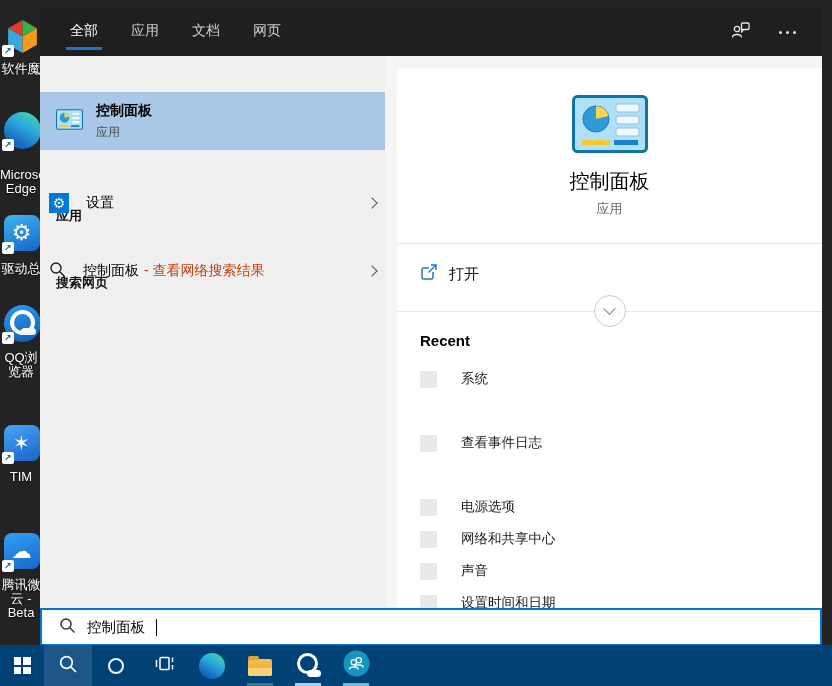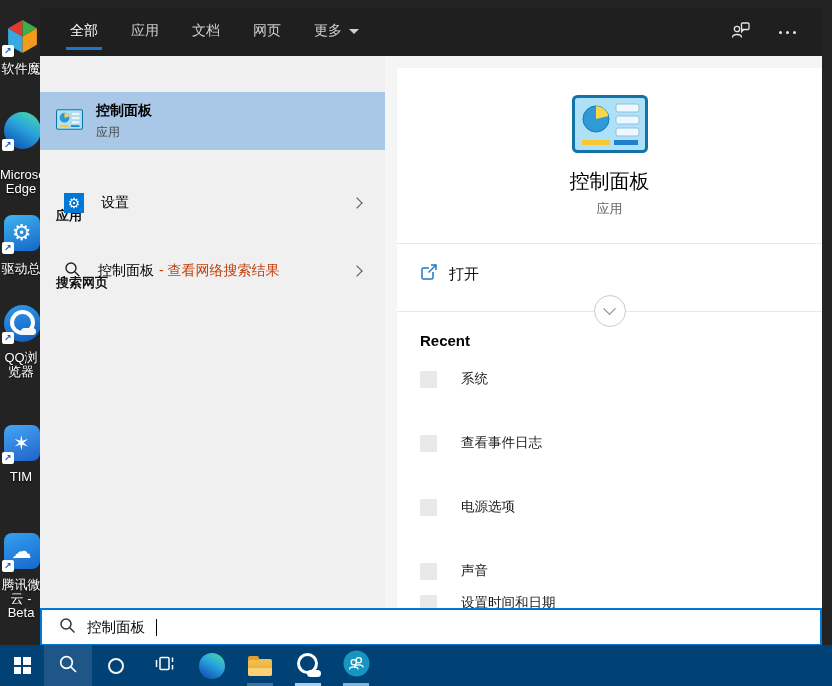--- a/index.html
+++ b/index.html
@@ -43,21 +43,21 @@
   
   .left-list { width:345px; background:#f0f0f0; position:relative; flex:none; }
   .sec-header { position:absolute; left:16px; font-size:13px; font-weight:bold; color:#111;margin-top:44px; }
   .best-header { top:10px; }
   .best-item { position:absolute; left:0; top:36px; width:100%; height:58px; background:#a9c7e6;
                display:flex; align-items:center; padding-left:16px; }
   .best-text { margin-left:13px; }
   .best-title { font-size:14px; font-weight:bold; color:#000; }
   .best-sub { font-size:12px; color:#4a4a4a; margin-top:4px; }
   .apps-header { top:107px; }
-  .row-item { position:absolute; left:0; width:100%; height:32px; display:flex; align-items:center; padding:0 24px; }
+  .row-item { position:absolute; left:0; width:100%; height:32px; display:flex; align-items:center; padding:0 9px; }
   .row-settings { top:131px; }
   .row-web { top:199px; }
   .web-header { top:174px; }
   .row-label { font-size:14px; color:#000; margin-left:17px; }
   .row-suffix { font-size:14px; color:#c2410c; margin-left:5px; }
   .chev-right { margin-left:auto; width:8px; height:8px; border-top:1.6px solid #555; border-right:1.6px solid #555;
                 transform:rotate(45deg); }
   .gear-sq { width:20px; height:20px; background:#0078d7; color:#fff; display:flex; align-items:center;
              justify-content:center; font-size:14px; flex:none; }
   .gear-sq::before { content:"⚙"; }
@@ -165,24 +165,20 @@
 </div>
 <div class="desk-label" style="top:578px">腾讯微云 -Beta</div>
 
 <div class="flyout">
 
   <div class="fly-header">
     <div class="tab selected">全部</div>
     <div class="tab">应用</div>
     <div class="tab">文档</div>
     <div class="tab">网页</div>
-    <div class="tab more">
-      <span>更多</span>
-      <span class="caret"></span>
-    </div>
     <div class="header-right">
       <span>
         <svg width="21" height="19" viewBox="0 0 21 19" fill="none" stroke="#e6e6e6" stroke-width="1.3">
           <circle cx="7" cy="8" r="2.7"></circle>
           <path d="M2.5 16.5 C2.5 12.5 11.5 12.5 11.5 16.5"></path>
           <rect x="11.5" y="2" width="7.5" height="6.5" rx="1"></rect>
           <path d="M13.5 8.5 l-1.8 2.2 0 -2.2"></path>
         </svg>
       </span>
       <span class="dots">
@@ -281,20 +277,24 @@
           <span class="recent-label">系统</span>
         </div>
         <div class="recent-row" style="top:360px">
           <span class="recent-sq"></span>
           <span class="recent-label">查看事件日志</span>
         </div>
         <div class="recent-row" style="top:424px">
           <span class="recent-sq"></span>
           <span class="recent-label">电源选项</span>
         </div>
+        <div class="recent-row" style="top:456px">
+          <span class="recent-sq"></span>
+          <span class="recent-label">网络和共享中心</span>
+        </div>
         <div class="recent-row" style="top:488px">
           <span class="recent-sq"></span>
           <span class="recent-label">声音</span>
         </div>
         <div class="recent-row" style="top:520px">
           <span class="recent-sq"></span>
           <span class="recent-label">设置时间和日期</span>
         </div>
       </div>
     </div>

